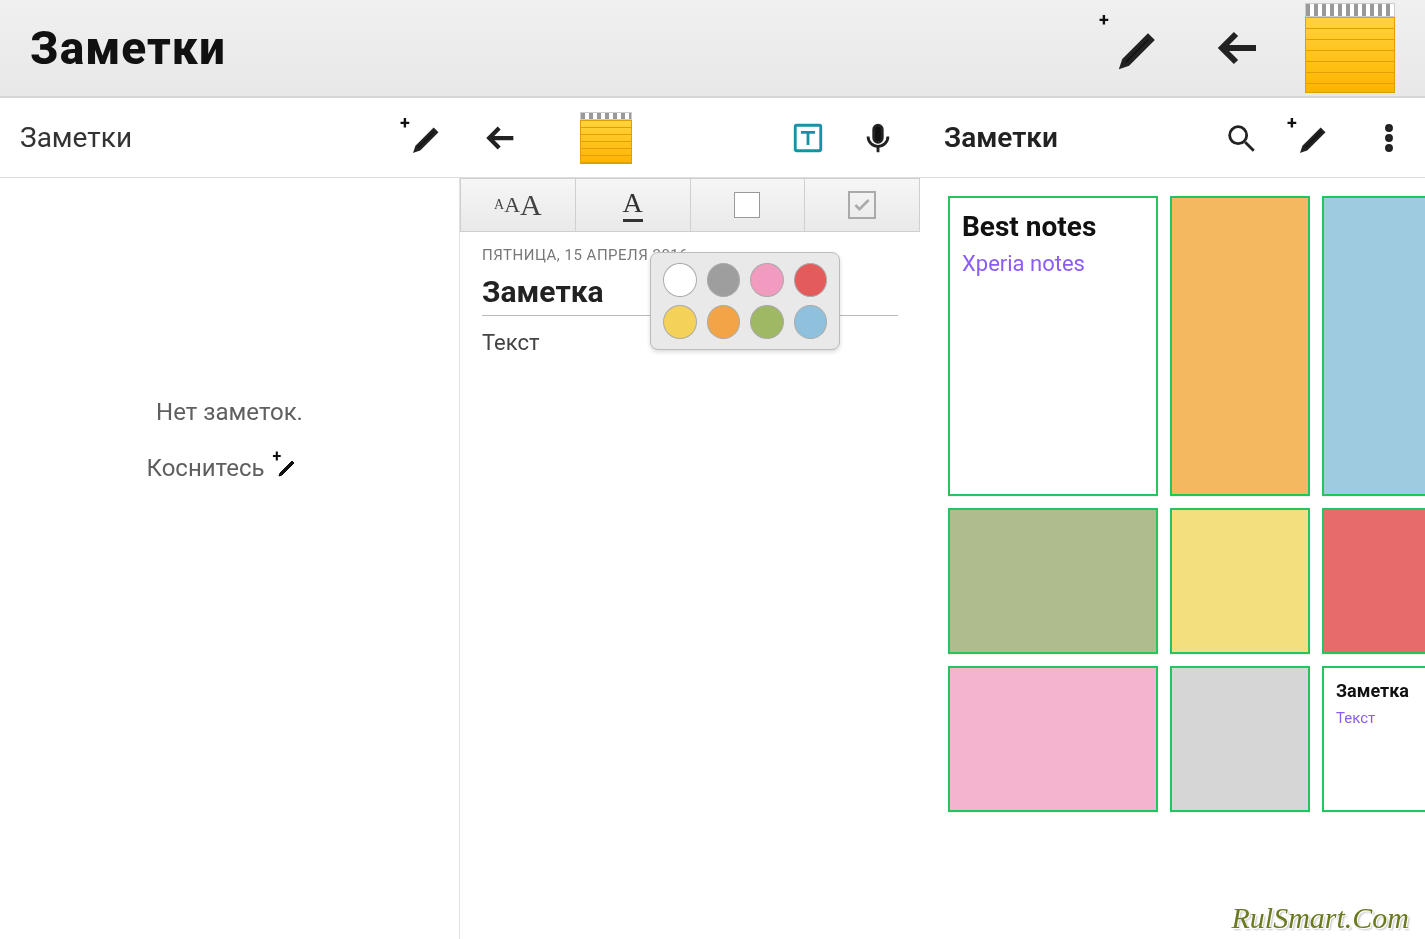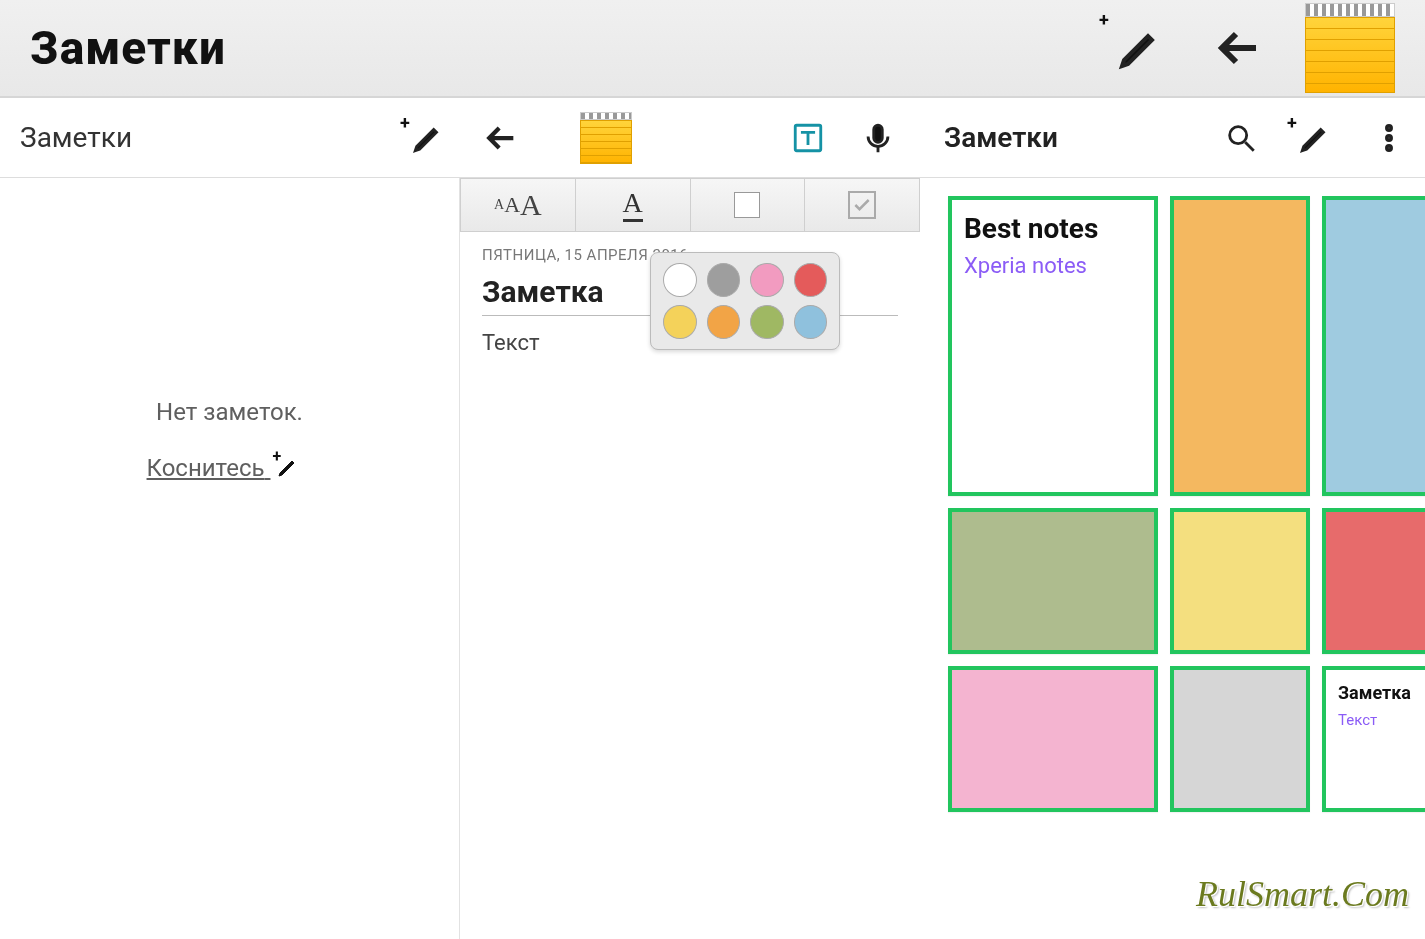--- a/index.html
+++ b/index.html
@@ -64,21 +64,21 @@
   .checkbox{width:28px;height:28px;border:2px solid #aaa;display:flex;align-items:center;justify-content:center;}
   .checkbox svg{width:20px;height:20px;stroke:#aaa;stroke-width:3;fill:none;}
 
   
   .pane-left{
     position:absolute; left:0; top:178px; width:460px; bottom:0;
     border-right:1px solid #e2e2e2;
     text-align:center; color:#5f5f5f;
   }
   .pane-left .empty1{margin-top:220px; font-size:24px;}
-  .pane-left .empty2{margin-top:28px; font-size:24px;text-decoration:underline;}
+  .pane-left .empty2{margin-top:28px; font-size:24px;}
   .inline-pencil{display:inline-flex;vertical-align:middle;position:relative;width:30px;height:30px;margin:0 6px;}
   .inline-pencil svg{width:24px;height:24px;stroke:#111;fill:#111;}
   .inline-pencil .plus{position:absolute;top:-8px;left:-4px;font-size:16px;font-weight:700;color:#111;}
 
   
   .pane-mid{
     position:absolute; left:460px; top:232px; width:460px; bottom:0;
     padding:14px 22px;
   }
   .pane-mid .date{font-size:15px;color:#777;letter-spacing:.5px;}
@@ -104,41 +104,41 @@
   
   .pane-right{
     position:absolute; left:920px; top:178px; right:0; bottom:0;
     padding:18px 28px;
     display:grid;
     grid-template-columns:210px 140px 140px;
     grid-template-rows:300px 146px 146px;
     gap:12px 12px;
     align-content:start;
   }
-  .note-card{border:4px solid #22c55e;box-shadow:0 1px 1px rgba(0,0,0,.05);padding:12px;overflow:hidden;}
+  .note-card{border:2px solid #22c55e;box-shadow:0 1px 1px rgba(0,0,0,.05);padding:12px;overflow:hidden;}
   .note-card .ct{font-size:28px;font-weight:700;color:#111;margin-bottom:8px;}
   .note-card .cs{font-size:22px;color:#8b5cf6;}
   .note-card.small .ct{font-size:18px;}
   .note-card.small .cs{font-size:15px;}
   .card-a{grid-row:1;grid-column:1;background:#fff;}
   .card-b{grid-row:1;grid-column:2;background:#f4b860;}
   .card-c{grid-row:1;grid-column:3;background:#9fcbe0;}
   .card-d{grid-row:2;grid-column:1;background:#aebc8e;}
   .card-e{grid-row:2;grid-column:2;background:#f4df7f;}
   .card-f{grid-row:2;grid-column:3;background:#e76b6b;}
   .card-g{grid-row:3;grid-column:1;background:#f4b4d0;}
   .card-h{grid-row:3;grid-column:2;background:#d6d6d6;}
   .card-i{grid-row:3;grid-column:3;background:#fff;}
   
 
   
   .watermark{
-    position:absolute; right:16px; bottom:24px;
+    position:absolute; right:16px; bottom:4px;
     font-family:"Comic Sans MS", cursive;
-    font-size:36px; color:#6b7a1f;
+    font-size:30px; color:#6b7a1f;
     text-shadow:1px 1px 0 #fff, 2px 2px 2px rgba(0,0,0,.25);
     font-style:italic;
   }
 </style>
 </head>
 <body>
 
 <div class="app-header">
   <div class="app-title">Заметки</div>
   <div class="hdr-btn plus-pencil">

